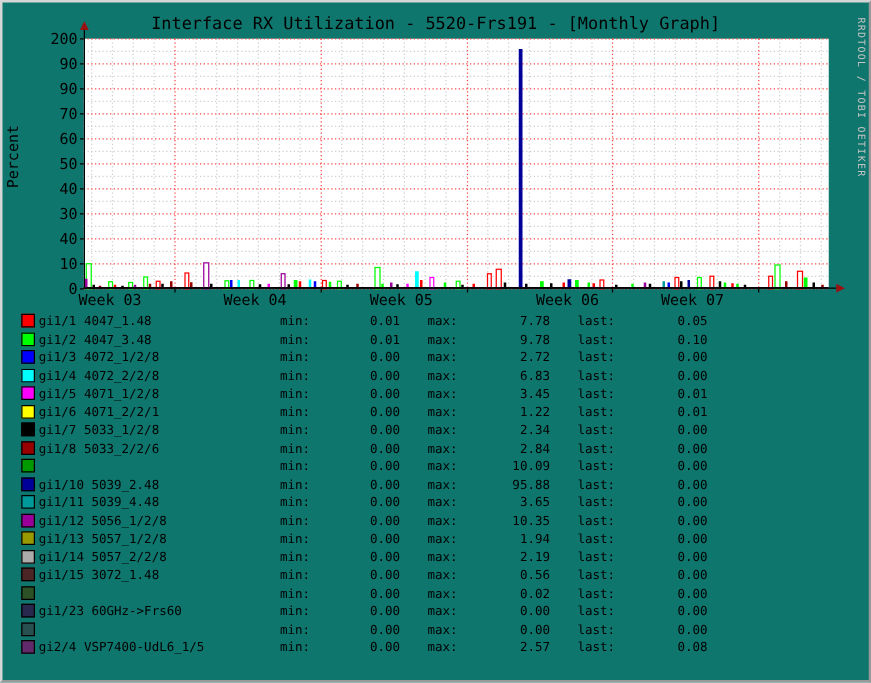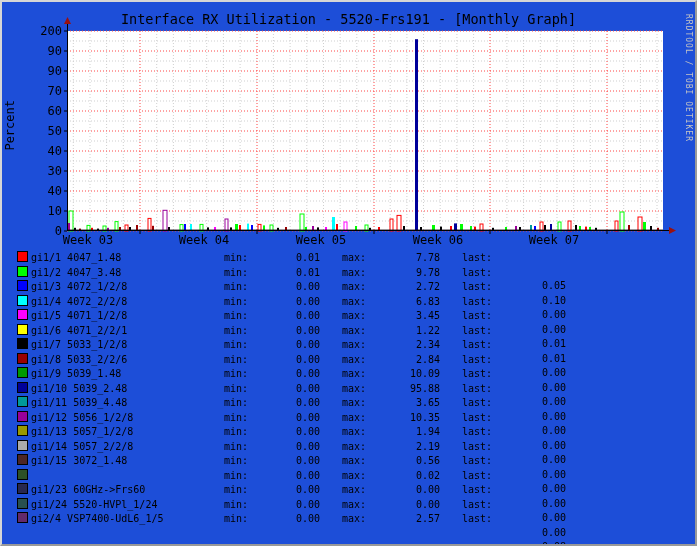--- a/index.html
+++ b/index.html
@@ -1,18 +1,18 @@
 <!DOCTYPE html>
 <html><head>
 <meta charset="utf-8">
 <style>
   html,body{margin:0;padding:0;background:#fff;}
   .frame{
     position:relative;width:697px;height:546px;box-sizing:border-box;
-    background:#1d4ed8;
+    background:#0f766e;
     border-top:2px solid #d6d6d6;border-left:2px solid #d6d6d6;
     border-right:2px solid #999999;border-bottom:2px solid #999999;
     font-family:"DejaVu Sans Mono","Liberation Mono",monospace;
     color:#000;overflow:hidden;
   }
   .title{position:absolute;top:9px;left:0;width:693px;text-align:center;
     font-size:13.5px;line-height:17px;white-space:pre;}
   .watermark{position:absolute;top:12px;right:2px;writing-mode:vertical-rl;
     font-size:8px;letter-spacing:1px;color:#c4c4c4;}
   .ylabel{position:absolute;left:1px;top:98px;writing-mode:vertical-rl;
@@ -22,21 +22,21 @@
   .xlabel{position:absolute;top:231px;width:90px;text-align:center;
     font-size:12px;line-height:14px;white-space:pre;}
   #plot{position:absolute;left:65px;top:15px;overflow:visible;}
   #legend{position:absolute;left:0;top:249px;width:693px;}
   .lrow{position:relative;height:14.5px;font-size:10px;line-height:14.5px;}
   .lrow span{position:absolute;top:0;white-space:pre;}
   .sw{left:15px;top:2px;width:9px;height:9px;border:1px solid #000;}
   .lname{left:29px;}
   .lmin{left:222px;} .lminv{left:240px;width:78px;text-align:right;}
   .lmax{left:340px;} .lmaxv{left:360px;width:78px;text-align:right;}
-  .llast{left:460px;} .llastv{left:480px;width:84px;text-align:right;margin-top:28px;}
+  .llast{left:460px;} .llastv{left:480px;width:84px;text-align:right;}
   .footer{position:absolute;top:521px;right:12px;font-size:12px;white-space:pre;}
 </style>
 </head>
 <body>
 
 <div class="frame">
   <div class="title">Interface RX Utilization - 5520-Frs191 - [Monthly Graph]</div>
   <div class="watermark">RRDTOOL / TOBI OETIKER</div>
   <div class="ylabel">Percent</div>
   <div id="yticks">
@@ -213,21 +213,21 @@
       <line x1="540" y1="200" x2="540" y2="203" stroke="#000000" stroke-width="1"></line>
       <line x1="0.5" y1="-8" x2="0.5" y2="200" stroke="#000000" stroke-width="1"></line>
       <line x1="0" y1="199.5" x2="602" y2="199.5" stroke="#000000" stroke-width="1"></line>
       <polygon points="-3,-7 4,-7 0.5,-14" fill="#991111"></polygon>
       <polygon points="602,196 602,203 609,199.5" fill="#991111"></polygon>
     </svg>
   <div id="xlabels">
       <div class="xlabel" style="left: 41px;">Week 03</div>
       <div class="xlabel" style="left: 157px;">Week 04</div>
       <div class="xlabel" style="left: 274px;">Week 05</div>
-      <div class="xlabel" style="left: 391px;">Week 06</div>
+      <div class="xlabel" style="left: 407px;">Week 06</div>
       <div class="xlabel" style="left: 507px;">Week 07</div>
     </div>
   <div id="legend">
       <div class="lrow">
         <span class="sw" style="background: rgb(255, 0, 0);"></span>
         <span class="lname">gi1/1 4047_1.48</span>
         <span class="lmin">min:</span>
         <span class="lminv">0.01</span>
         <span class="lmax">max:</span>
         <span class="lmaxv">7.78</span>
@@ -299,21 +299,20 @@
         <span class="lname">gi1/8 5033_2/2/6</span>
         <span class="lmin">min:</span>
         <span class="lminv">0.00</span>
         <span class="lmax">max:</span>
         <span class="lmaxv">2.84</span>
         <span class="llast">last:</span>
         <span class="llastv">0.00</span>
       </div>
       <div class="lrow">
         <span class="sw" style="background: rgb(0, 153, 0);"></span>
-        <span class="lname">gi1/9 5039_1.48</span>
         <span class="lmin">min:</span>
         <span class="lminv">0.00</span>
         <span class="lmax">max:</span>
         <span class="lmaxv">10.09</span>
         <span class="llast">last:</span>
         <span class="llastv">0.00</span>
       </div>
       <div class="lrow">
         <span class="sw" style="background: rgb(0, 0, 153);"></span>
         <span class="lname">gi1/10 5039_2.48</span>
@@ -388,21 +387,20 @@
         <span class="lname">gi1/23 60GHz-&gt;Frs60</span>
         <span class="lmin">min:</span>
         <span class="lminv">0.00</span>
         <span class="lmax">max:</span>
         <span class="lmaxv">0.00</span>
         <span class="llast">last:</span>
         <span class="llastv">0.00</span>
       </div>
       <div class="lrow">
         <span class="sw" style="background: rgb(40, 80, 80);"></span>
-        <span class="lname">gi1/24 5520-HVPl_1/24</span>
         <span class="lmin">min:</span>
         <span class="lminv">0.00</span>
         <span class="lmax">max:</span>
         <span class="lmaxv">0.00</span>
         <span class="llast">last:</span>
         <span class="llastv">0.00</span>
       </div>
       <div class="lrow">
         <span class="sw" style="background: rgb(99, 42, 107);"></span>
         <span class="lname">gi2/4 VSP7400-UdL6_1/5</span>

